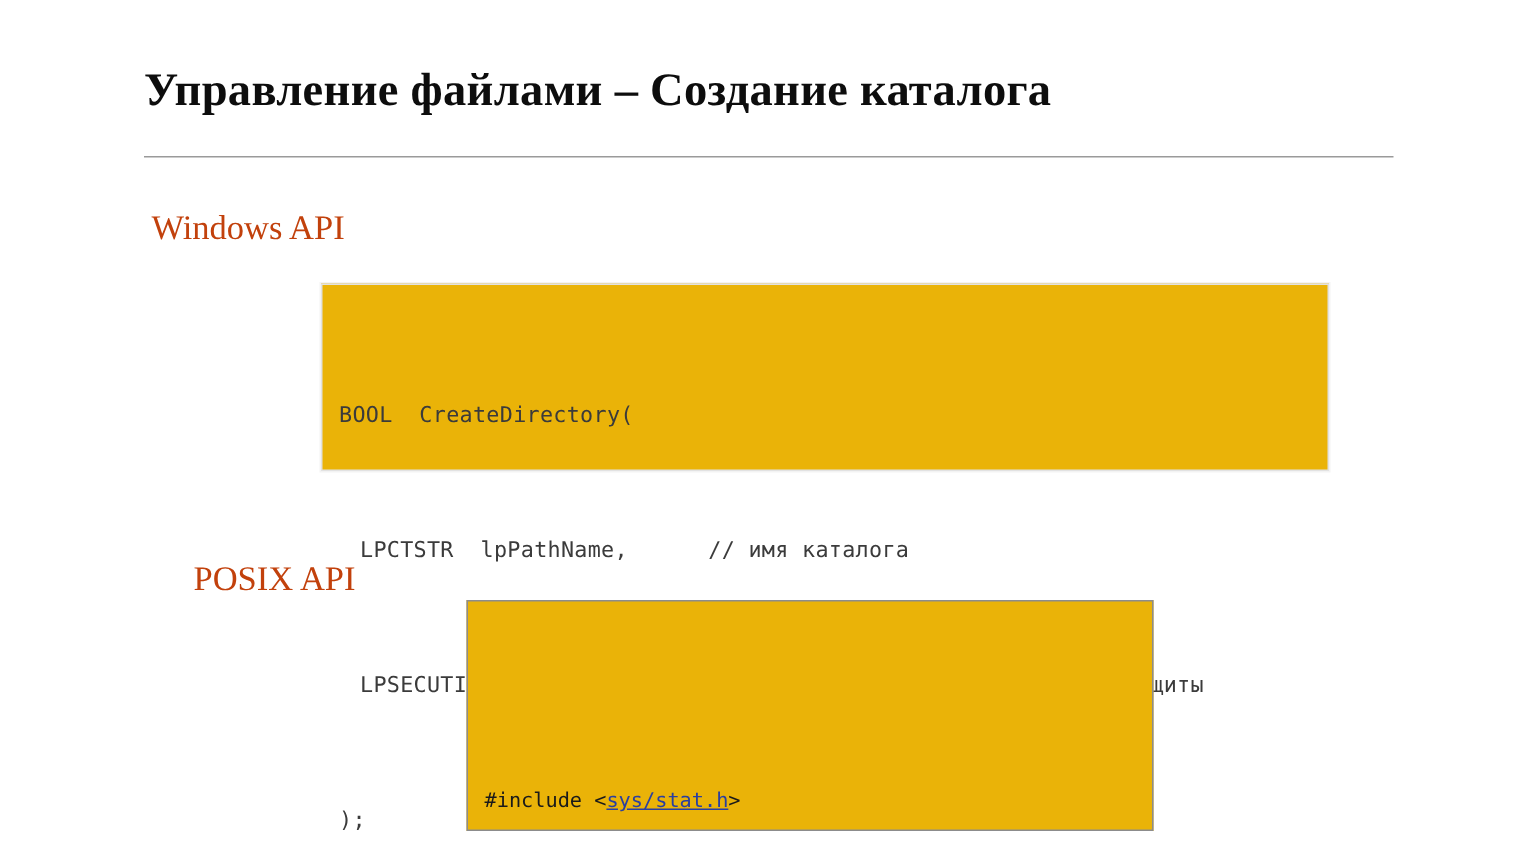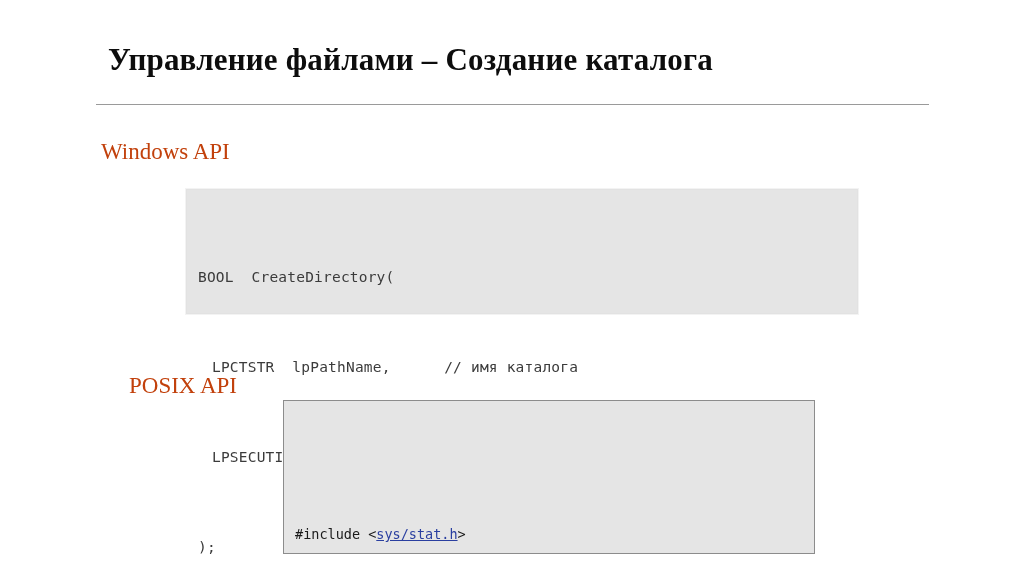--- a/index.html
+++ b/index.html
@@ -18,21 +18,21 @@
   .slide {
     position: absolute;
     left: 0;
     top: 0;
     width: 1024px;
     height: 574px;
   }
 
   .slide-title {
     position: absolute;
-    left: 108px;
+    left: 96px;
     top: 42px;
     width: 832px;
     font-family: "Liberation Serif", serif;
     font-size: 31px;
     font-weight: bold;
     color: #0d0d0d;
     letter-spacing: 0.2px;
     white-space: nowrap;
   }
 
@@ -52,21 +52,22 @@
     color: #c2410c;
     white-space: nowrap;
   }
   .section-label.windows { left: 101px; top: 139px; }
   .section-label.posix   { left: 101px; top: 373px; margin-left: 28px; }
 
   
   .code-box {
     position: absolute;
     box-sizing: border-box;
-    background: #e5e5e5;
+    background: #eab308;
+    margin-left: 28px;
   }
   .code-box.windows {
     left: 186px;
     top: 189px;
     width: 672px;
     height: 125px;
     border: 1px solid #e2e2e2;
     box-shadow: 0 0 0 1px #f3f3f3;
   }
 
@@ -84,21 +85,21 @@
   }
   .win-line {
     white-space: pre;
   }
   .indent1 { padding-left: 14px; }
 
   
   .code-box.posix {
     left: 283px;
     top: 400px;
-    width: 532px;
+    width: 458px;
     height: 154px;
     border: 1px solid #8c8c8c;
   }
   .posix-code {
     position: absolute;
     left: 11px;
     top: 11px;
     right: 4px;
     font-family: "DejaVu Sans Mono", monospace;
     font-size: 13.5px;

